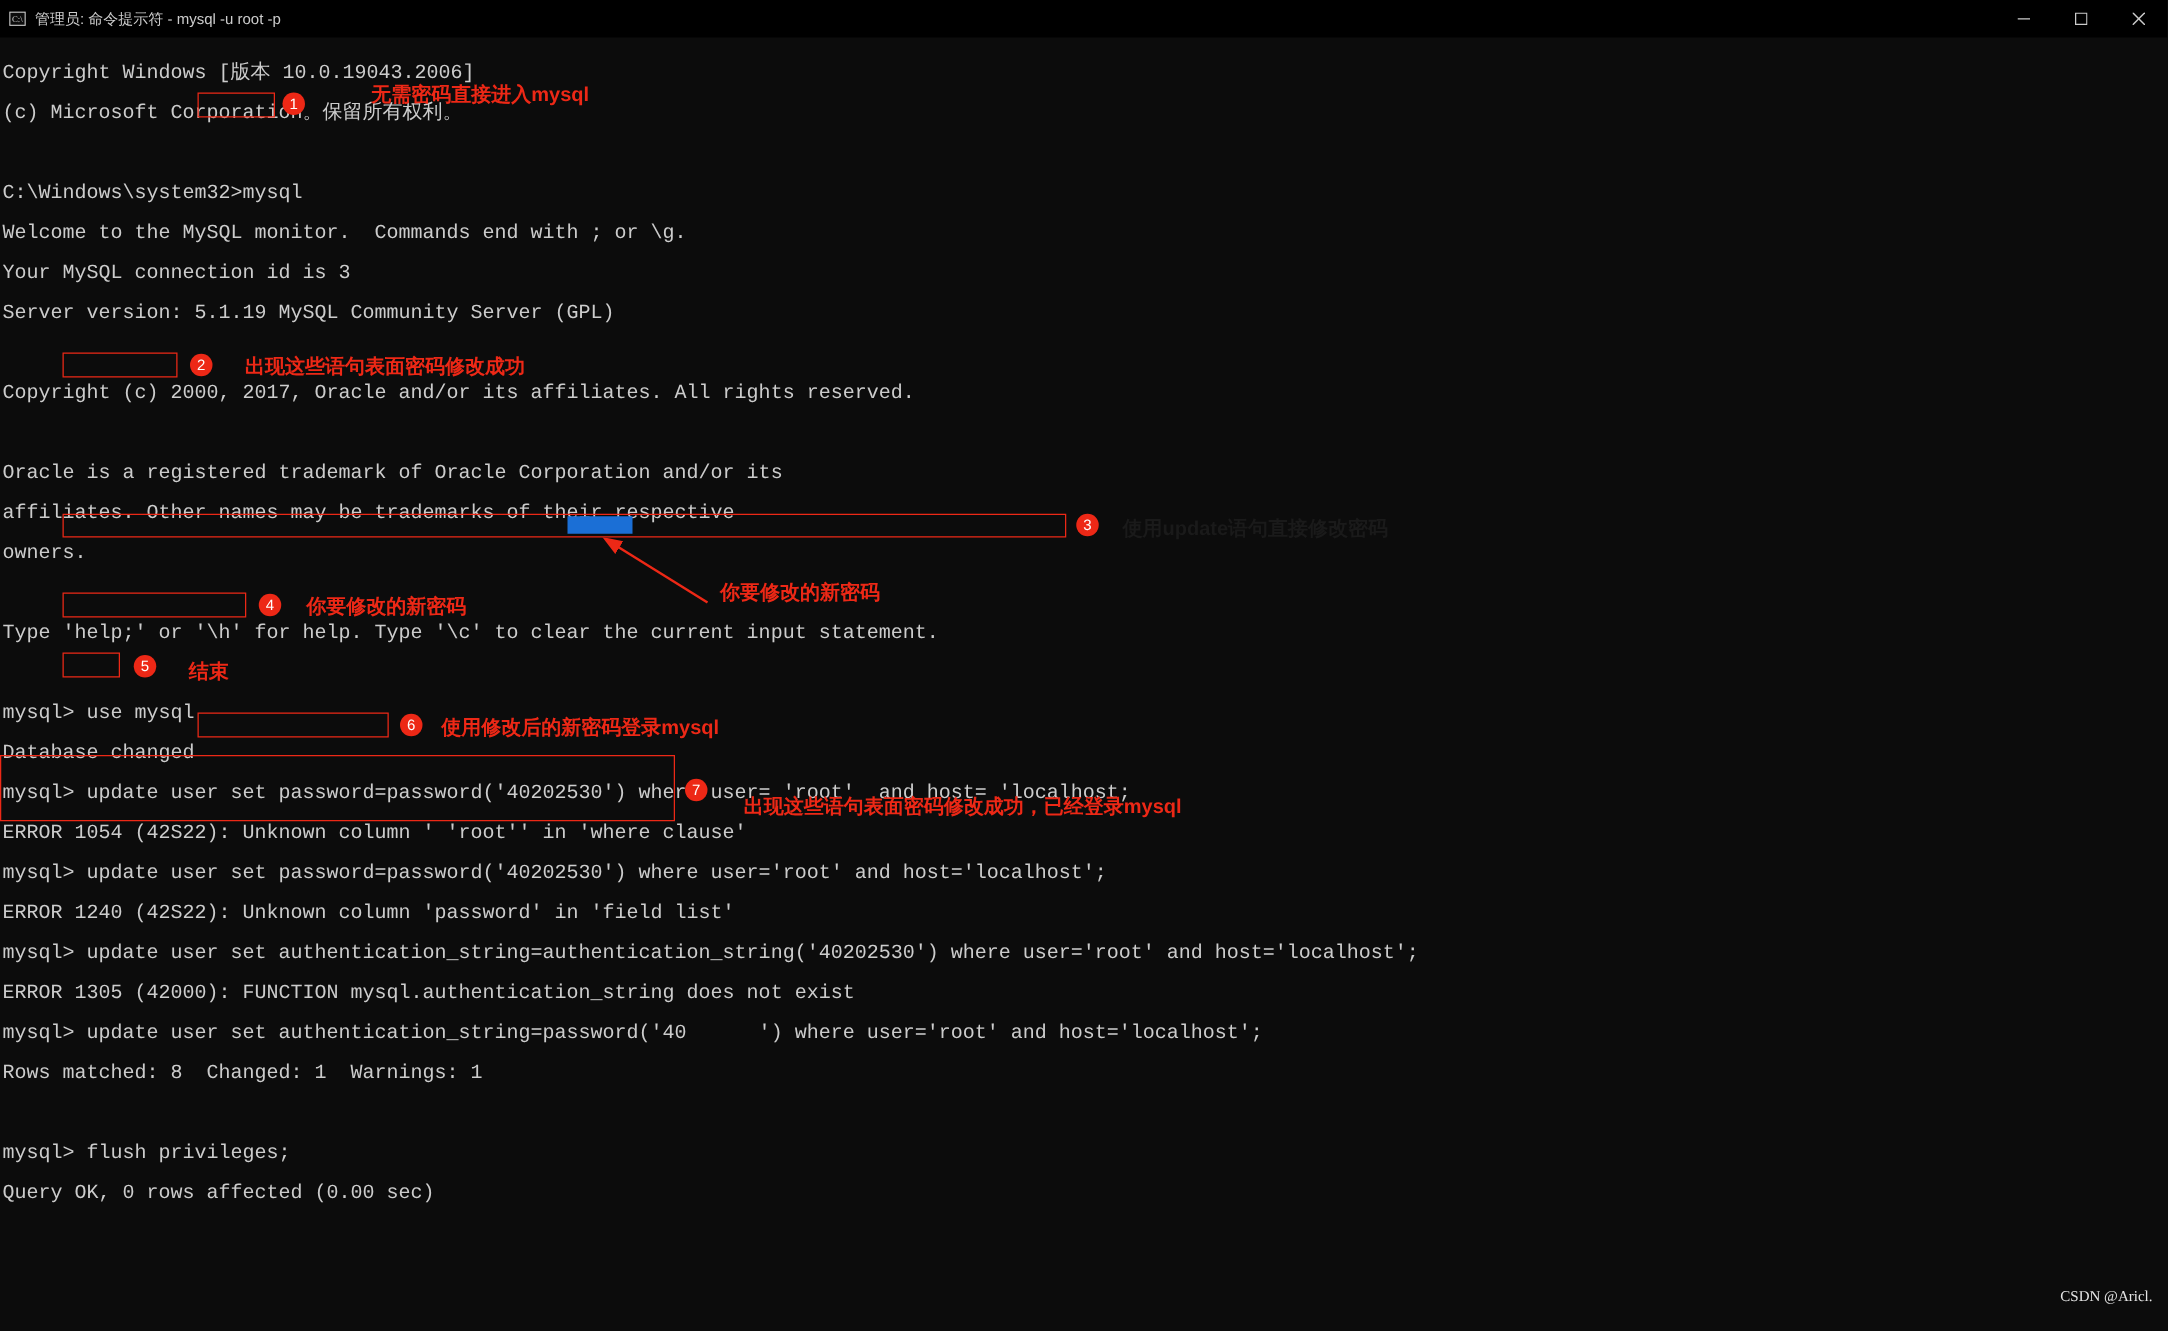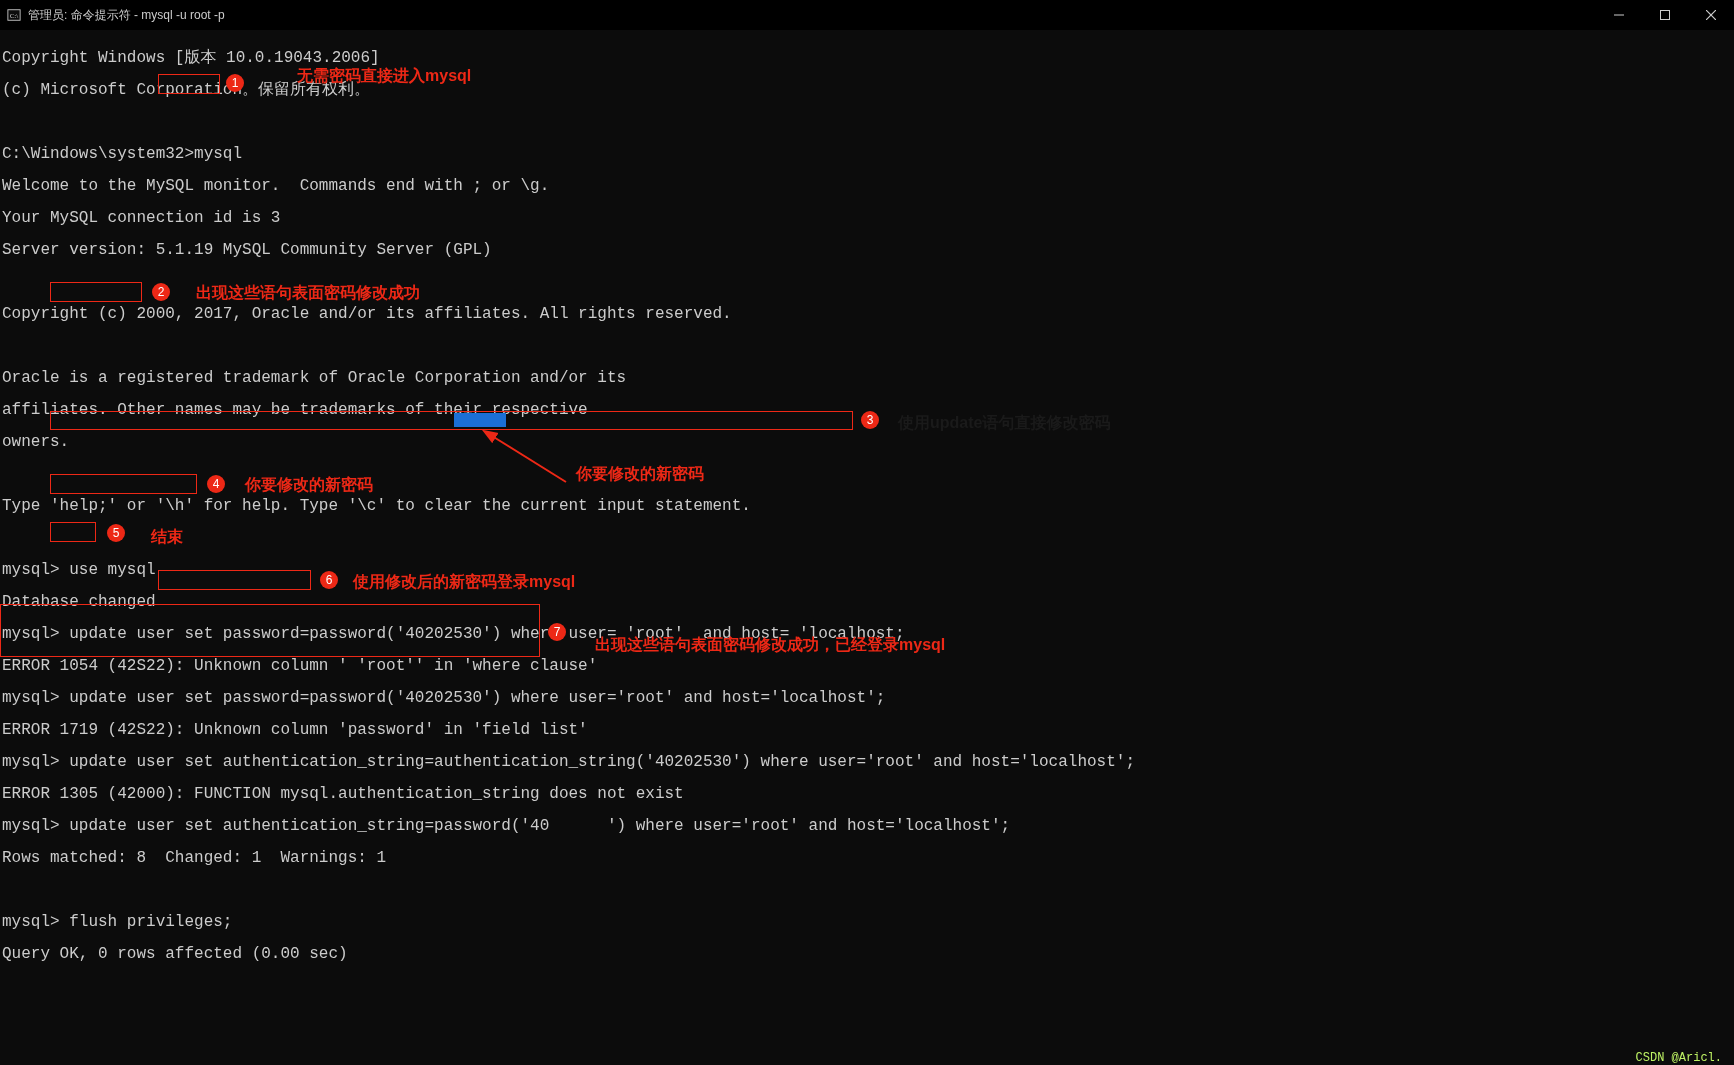--- a/index.html
+++ b/index.html
@@ -13,21 +13,21 @@
   .win-btn.close svg{stroke-width:1.2;}
   .terminal{position:relative;padding:4px 2px 2px 2px;line-height:16px;white-space:pre;letter-spacing:0;}
   .terminal div{height:16px;}
   
   .box{position:absolute;border:1.5px solid #ed2816;box-sizing:border-box;pointer-events:none;}
   .badge{position:absolute;width:18px;height:18px;border-radius:50%;background:#ed2816;color:#fff;font-size:12px;font-family:Arial,sans-serif;display:flex;align-items:center;justify-content:center;pointer-events:none;}
   .ann-text{position:absolute;color:#ed2816;font-family:"Microsoft YaHei","SimHei",sans-serif;font-size:16px;font-weight:600;pointer-events:none;white-space:nowrap;}
   .ann-dark{position:absolute;color:#1a1a1a;font-family:"Microsoft YaHei","SimHei",sans-serif;font-size:16px;font-weight:600;pointer-events:none;white-space:nowrap;}
   .blue-mask{position:absolute;background:#1b6fd6;pointer-events:none;height:14px;}
   .arrow{position:absolute;pointer-events:none;}
-  .watermark{position:absolute;right:12px;bottom:0;color:#bef264;font-size:12px;font-family:Liberation Mono, monospace;}
+  .watermark{position:absolute;right:12px;bottom:20px;color:#e5e5e5;font-size:12px;font-family:Liberation Serif, serif;}
 </style>
 </head>
 <body>
 
 <div class="titlebar">
   <div class="titlebar-left">
     <span class="titlebar-icon">
       <svg viewBox="0 0 16 16">
           <rect x="1" y="2" width="14" height="12" fill="#0c0c0c" stroke="#ccc" stroke-width="1"></rect>
           <text x="3" y="11" font-size="8" fill="#ccc" font-family="Consolas">C:\</text>
@@ -70,21 +70,21 @@
 <div>affiliates. Other names may be trademarks of their respective</div>
 <div>owners.</div>
 <div></div>
 <div>Type 'help;' or '\h' for help. Type '\c' to clear the current input statement.</div>
 <div></div>
 <div>mysql&gt; use mysql</div>
 <div>Database changed</div>
 <div>mysql&gt; update user set password=password('40202530') where user= 'root'  and host= 'localhost;</div>
 <div>ERROR 1054 (42S22): Unknown column ' 'root'' in 'where clause'</div>
 <div>mysql&gt; update user set password=password('40202530') where user='root' and host='localhost';</div>
-<div>ERROR 1719 (42S22): Unknown column 'password' in 'field list'</div>
+<div>ERROR 1240 (42S22): Unknown column 'password' in 'field list'</div>
 <div>mysql&gt; update user set authentication_string=authentication_string('40202530') where user='root' and host='localhost';</div>
 <div>ERROR 1305 (42000): FUNCTION mysql.authentication_string does not exist</div>
 <div>mysql&gt; update user set authentication_string=password('40      ') where user='root' and host='localhost';</div>
 <div>Rows matched: 8  Changed: 1  Warnings: 1</div>
 <div></div>
 <div>mysql&gt; flush privileges;</div>
 <div>Query OK, 0 rows affected (0.00 sec)</div>
 <div></div>
 
 

